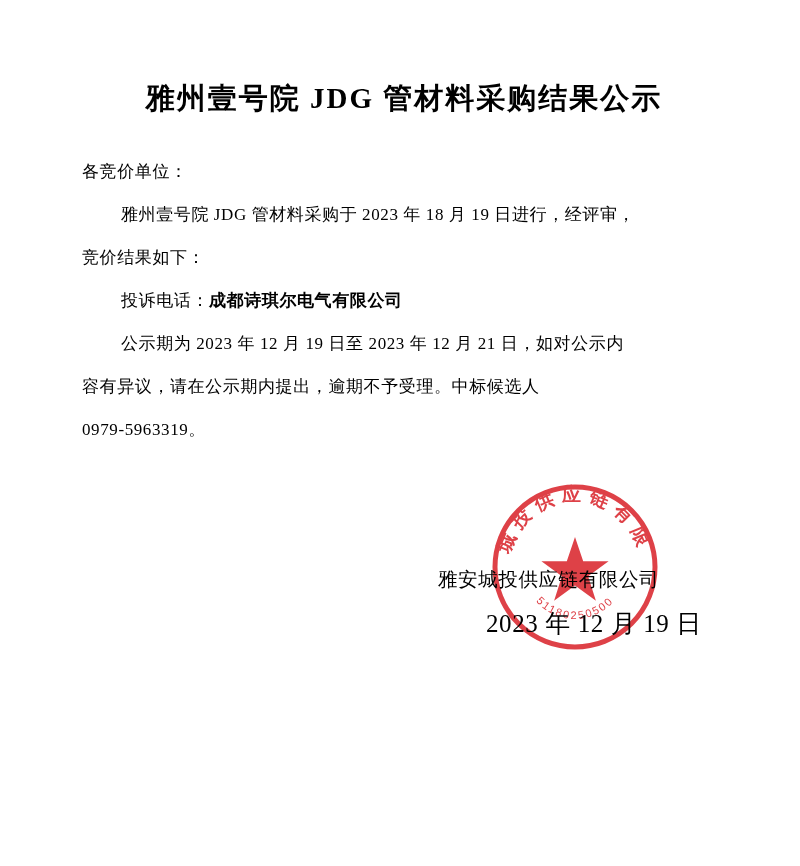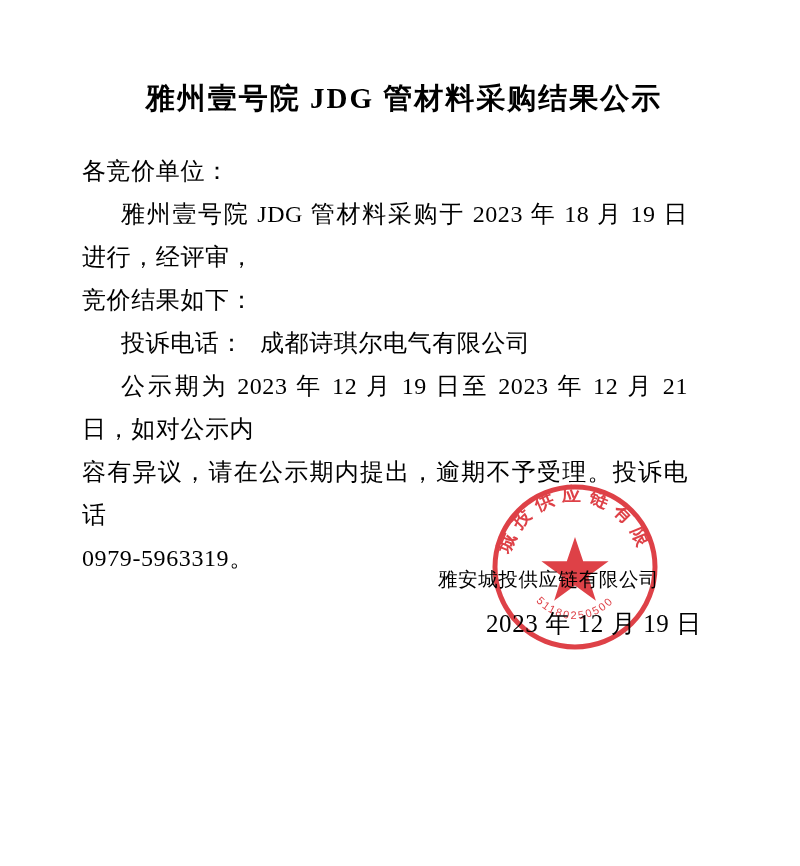--- a/index.html
+++ b/index.html
@@ -39,35 +39,34 @@
   }
 
   .body-block {
     position: absolute;
     left: 82px;
     top: 150px;
     width: 606px;
   }
 
   .para {
-    font-size: 24px;
+    font-size: 17px;
     line-height: 43px;
     letter-spacing: 0.6px;
     text-align: justify;
     margin: 0;
     font-family: "Liberation Serif", "DejaVu Serif", serif;
   }
 
   .para.indent {
     text-indent: 39px;
   }
 
   .bold-name {
-    font-weight: normal;
-    margin-left: 16px;
+    font-weight: bold;
   }
 
   
   .sign-block {
     position: absolute;
     right: 122px;
     top: 558px;
     width: 240px;
     text-align: left;
   }
@@ -109,21 +108,21 @@
   <div class="doc-title">雅州壹号院 JDG 管材料采购结果公示</div>
 
   <div class="body-block">
     <p class="para">各竞价单位：</p>
     <p class="para indent">雅州壹号院 JDG 管材料采购于 2023 年 18 月 19 日进行，经评审，</p>
     <p class="para">竞价结果如下：</p>
     <p class="para indent">
       <span>投诉电话：</span><span class="bold-name">成都诗琪尔电气有限公司</span>
     </p>
     <p class="para indent">公示期为 2023 年 12 月 19 日至 2023 年 12 月 21 日，如对公示内</p>
-    <p class="para">容有异议，请在公示期内提出，逾期不予受理。投诉电话</p>
+    <p class="para">容有异议，请在公示期内提出，逾期不予受理。中标候选人</p>
     <p class="para">0979-5963319。</p>
   </div>
 
   <div class="seal">
     <svg viewBox="0 0 172 172" xmlns="http://www.w3.org/2000/svg">
       <defs>
         <path id="sealArcTop" d="M 86,86 m -66,0 a 66,66 0 1 1 132,0" fill="none"></path>
         <path id="sealArcBottom" d="M 86,86 m -52,0 a 52,52 0 1 0 104,0" fill="none"></path>
       </defs>
       <circle cx="86" cy="86" r="80" fill="none" stroke="#d9222a" stroke-width="5"></circle>

